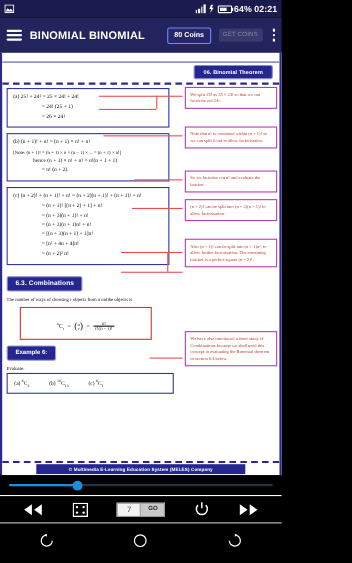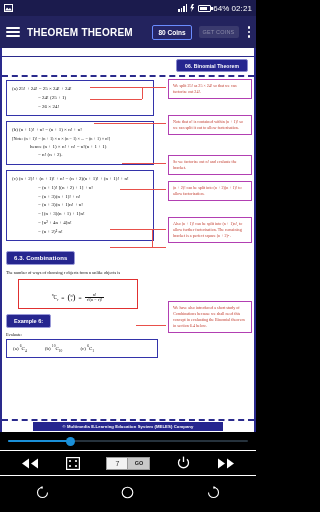--- a/index.html
+++ b/index.html
@@ -3,21 +3,21 @@
 <meta charset="utf-8">
 <style>
   html,body{margin:0;padding:0;background:#000;}
   body{width:256px;height:512px;overflow:hidden;font-family:"Liberation Sans",sans-serif;}
   .phone{width:256px;height:512px;position:relative;background:#000;}
 
   
   .statusbar{height:16px;background:#1b1b4d;display:flex;align-items:center;
     padding:0 4px;box-sizing:border-box;color:#fff;font-size:8px;}
   .sb-left{display:flex;align-items:center;gap:3px;}
-  .sb-right{margin-left:auto;display:flex;align-items:center;gap:2px;}
+  .sb-right{margin-left:auto;display:flex;align-items:center;gap:2px;font-weight:bold;}
   .sb-text{font-size:8px;color:#fff;letter-spacing:.1px;}
   .sig{display:flex;align-items:flex-end;gap:1px;height:8px;}
   .sig i{width:1.5px;background:#fff;display:block;}
   .sig i:nth-child(1){height:3px;} .sig i:nth-child(2){height:4.5px;}
   .sig i:nth-child(3){height:6px;}  .sig i:nth-child(4){height:8px;}
   .batt{width:13px;height:7px;border:1px solid #fff;border-radius:1px;position:relative;box-sizing:border-box;}
   .batt:after{content:"";position:absolute;right:-2.5px;top:1.5px;width:1.5px;height:3px;background:#fff;}
   .batt i{position:absolute;left:1px;top:1px;bottom:1px;width:60%;background:#fff;display:block;}
 
   
@@ -143,21 +143,21 @@
       <span class="sb-text">02:21</span>
     </div>
   </div>
 
   <div class="appbar">
     <span class="ham">
         <i></i>
         <i></i>
         <i></i>
       </span>
-    <span class="app-title">THEOREM THEOREM</span>
+    <span class="app-title">BINOMIAL BINOMIAL</span>
     <span class="coins">80 Coins</span>
     <span class="getcoins">GET COINS</span>
     <span class="kebab">
         <i></i>
         <i></i>
         <i></i>
       </span>
   </div>
 
   <div class="doc">

